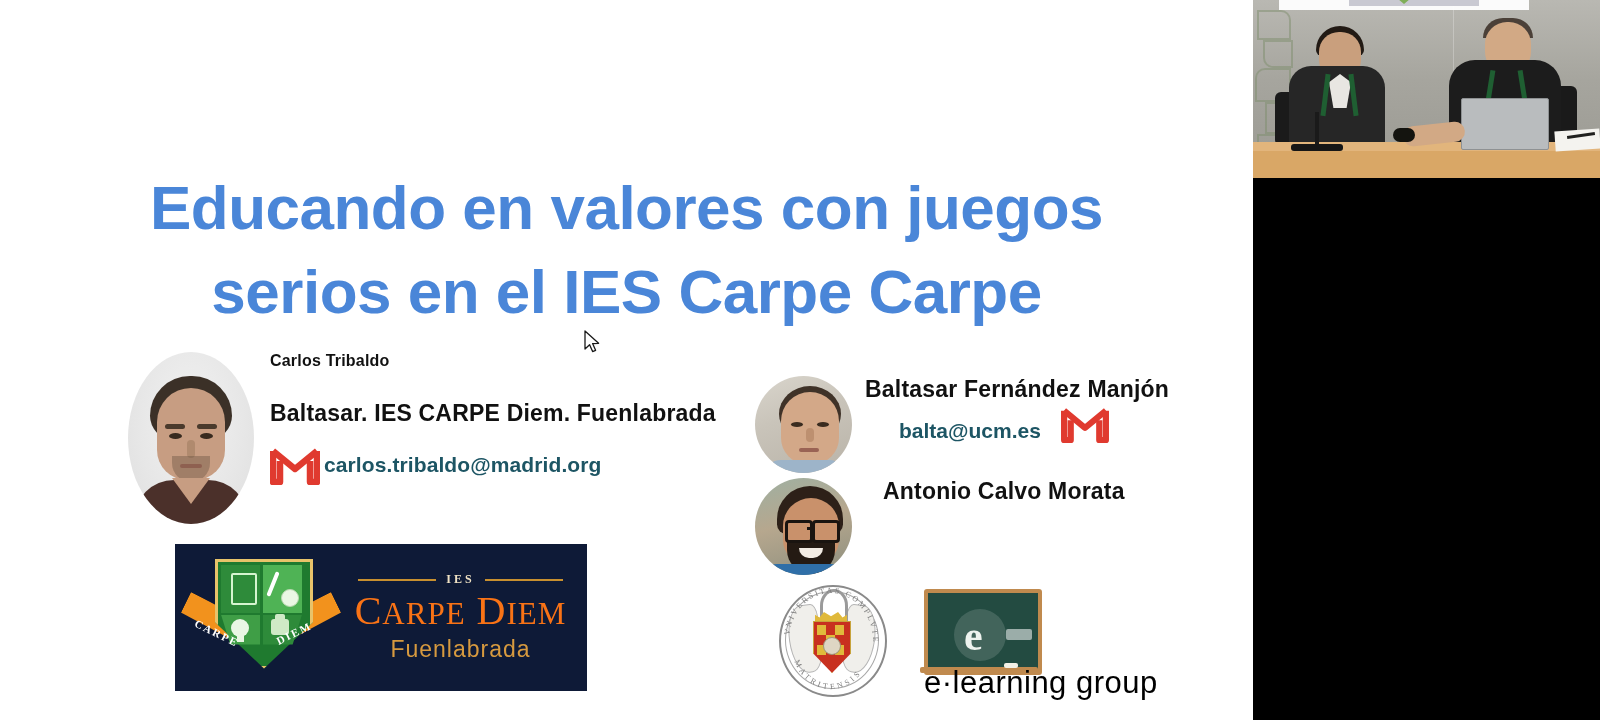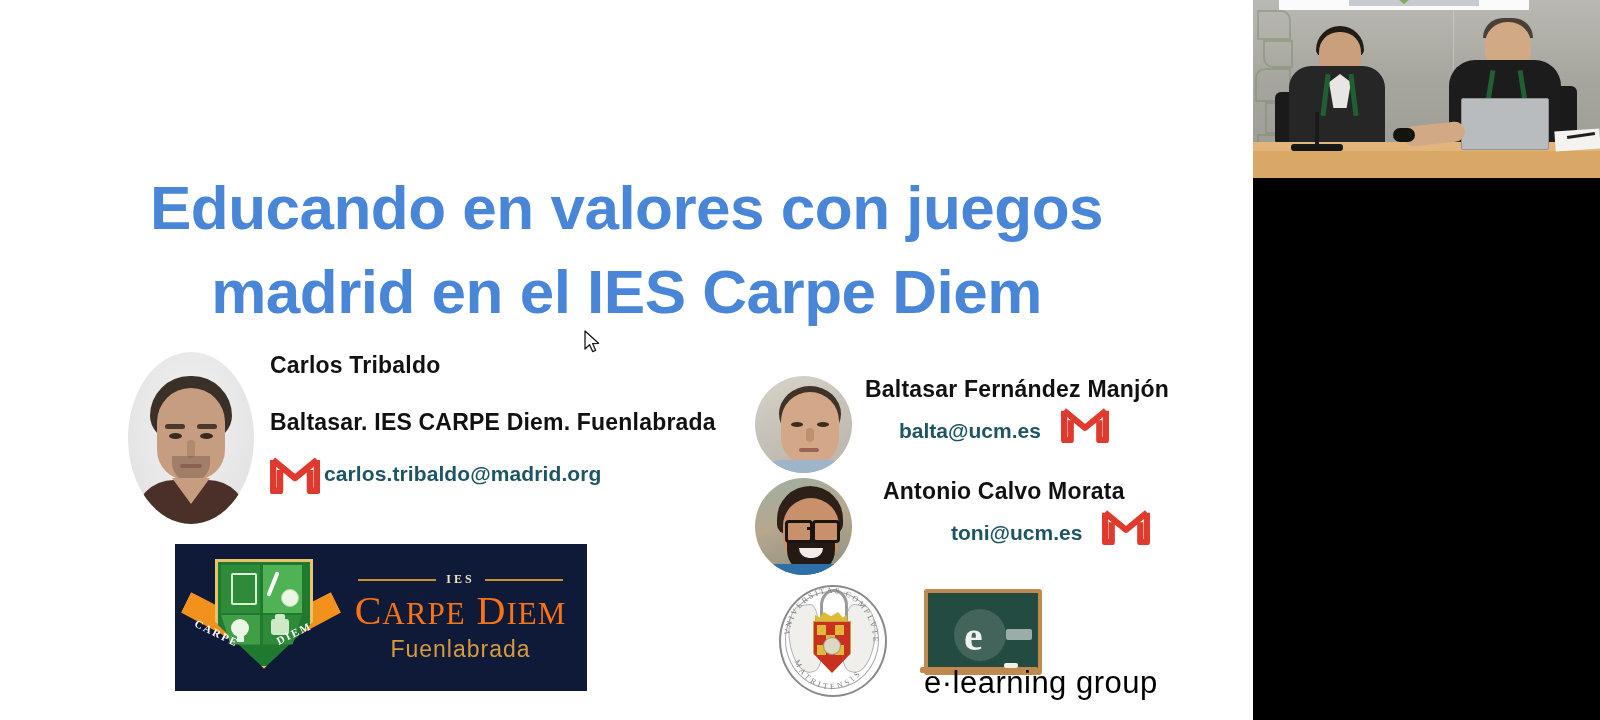--- a/index.html
+++ b/index.html
@@ -29,21 +29,21 @@
   .oval-photo .eye-r{position:absolute;left:72px;top:81px;width:13px;height:6px;border-radius:50%;background:#372a1f;}
   .oval-photo .nose{position:absolute;left:59px;top:88px;width:8px;height:18px;border-radius:4px;background:#b08a6e;}
   .oval-photo .mouth{position:absolute;left:52px;top:112px;width:22px;height:4px;border-radius:3px;background:#8e6050;}
   .oval-photo .beard{position:absolute;left:44px;top:104px;width:38px;height:26px;border-radius:0 0 20px 20px;background:rgba(90,70,55,.35);}
   .oval-photo .shirt{position:absolute;left:6px;top:128px;width:114px;height:48px;
       border-radius:40px 40px 0 0;background:#4b302a;}
   .oval-photo .collar{position:absolute;left:44px;top:126px;width:38px;height:26px;
       background:#c79d82;clip-path:polygon(50% 100%,0 0,100% 0);}
 
   .person-text{position:absolute;left:142px;top:0;width:600px;}
-  .p-name{font-size:23px;font-weight:bold;color:#111;letter-spacing:.2px;}
+  .p-name{font-size:16px;font-weight:bold;color:#111;letter-spacing:.2px;}
   .p-role{font-size:23px;font-weight:bold;color:#111;margin-top:30px;letter-spacing:.2px;}
   .mail-row{display:flex;align-items:center;margin-top:18px;}
   .p-mail{font-size:21px;font-weight:bold;color:#1d5564;letter-spacing:.1px;}
 
   
   .gmail{display:inline-block;position:relative;flex:0 0 auto;}
   .gmail svg{display:block;}
 
   
   #carpe{position:absolute;left:175px;top:544px;width:412px;height:147px;background:#0e1a37;
@@ -200,21 +200,21 @@
 </style>
 </head>
 <body>
 
 <div id="root">
 
   <div id="slide">
 
     <div id="title">
       <span class="ln">Educando en valores con juegos</span>
-      <span class="ln">madrid en el IES Carpe Diem</span>
+      <span class="ln">serios en el IES Carpe Carpe</span>
     </div>
 
     <div id="left-person">
       <div class="oval-photo">
         <div class="hair"></div>
           <div class="face"></div>
         <div class="brow-l"></div>
           <div class="brow-r"></div>
         <div class="eye-l"></div>
           <div class="eye-r"></div>
@@ -305,31 +305,20 @@
           <div class="face"></div>
         <div class="beard"></div>
           <div class="smile"></div>
         <div class="glass-l"></div>
           <div class="glass-r"></div>
           <div class="bridge"></div>
         <div class="shirt"></div>
       </div>
       <div class="rtext">
         <div class="r-name" style="padding-left:18px;">Antonio Calvo Morata</div>
-        <div class="r-mailrow">
-          <span class="r-mail" style="margin-left:52px;">toni@ucm.es</span>
-          <span class="gmail" style="margin-left:20px;">
-            <svg width="48" height="38" viewBox="0 0 50 40" aria-hidden="true">
-              <path d="M3 6 L25 24 L47 6 L47 37 L40 37 L40 16 L25 29 L10 16 L10 37 L3 37 Z" fill="#ffffff"></path>
-              <path d="M3 6 L25 24 L47 6" fill="none" stroke="#e03a2f" stroke-width="6.5" stroke-linejoin="round"></path>
-              <path d="M3 6 L3 37 L10 37 L10 16" fill="none" stroke="#e03a2f" stroke-width="6.5" stroke-linejoin="round"></path>
-              <path d="M47 6 L47 37 L40 37 L40 16" fill="none" stroke="#e03a2f" stroke-width="6.5" stroke-linejoin="round"></path>
-            </svg>
-          </span>
-        </div>
       </div>
     </div>
 
     <div id="ucm-seal">
       <div class="ring"></div>
         <div class="ring2"></div>
       <div class="wingL"></div>
         <div class="wingR"></div>
       <div class="neck"></div>
       <div class="crown"></div>

